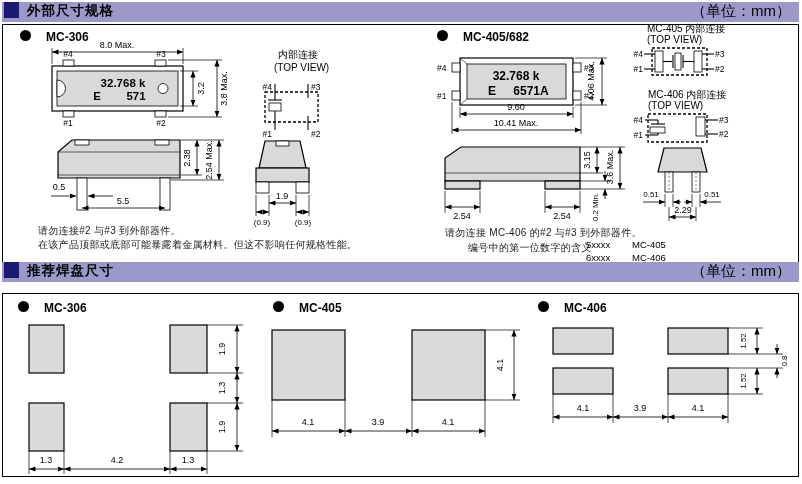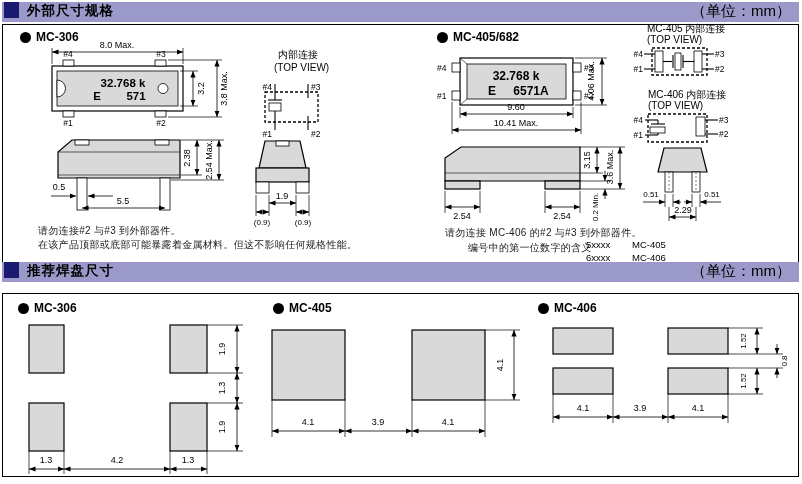--- a/index.html
+++ b/index.html
@@ -5,21 +5,21 @@
   *{margin:0;padding:0;box-sizing:border-box}
   html,body{width:802px;height:484px;background:#fff;overflow:hidden;
     font-family:"Liberation Sans","DejaVu Sans",sans-serif;color:#000}
   .page{position:absolute;inset:0;background:#fff}
   .secbar{position:absolute;left:2px;width:797px;height:20px;background:#9a99c9;
     display:flex;align-items:flex-start}
   .sq{width:15px;height:16px;background:#1a1a70;margin-left:2px;flex:0 0 auto}
   .sectitle{font-size:13.5px;font-weight:bold;margin-left:8px;letter-spacing:1px}
   .unit{margin-left:auto;font-size:15px;margin-right:8px}
   .contentbox{position:absolute;left:2px;width:797px;background:#fff;border:1px solid #000}
-  .plabel{position:absolute;display:flex;align-items:center;gap:5px;
+  .plabel{position:absolute;display:flex;gap:15px;
     font-weight:bold;font-size:12px}
   .bullet{width:11px;height:11px;border-radius:50%;background:#000;flex:0 0 auto}
   .note{position:absolute;font-size:10px;color:#1a1a1a;letter-spacing:.3px}
   .codes{position:absolute;font-size:9.5px}
   .coderow{display:flex;gap:12px;line-height:13px}
   .code{width:34px}
   svg{position:absolute;overflow:visible}
   svg text{font-family:"Liberation Sans","DejaVu Sans",sans-serif;fill:#000}
   .dim{font-size:9px}
   .dim8{font-size:8px}

